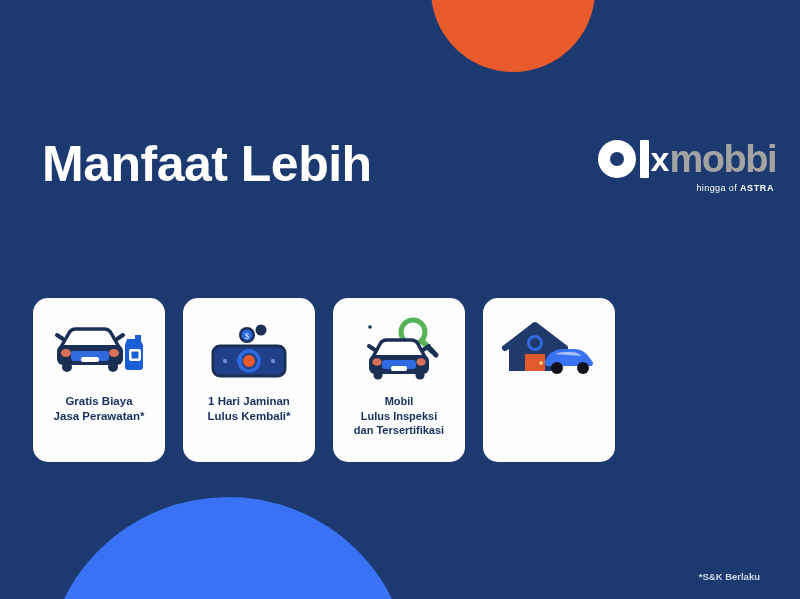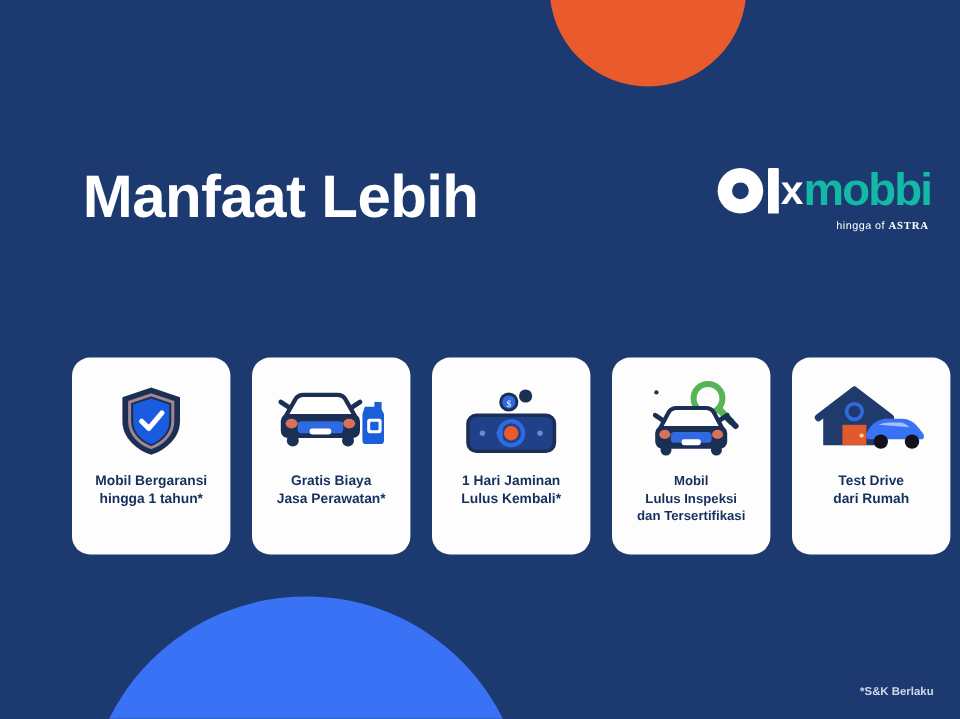--- a/index.html
+++ b/index.html
@@ -3,21 +3,21 @@
 <meta charset="utf-8">
 <style>
   * { margin:0; padding:0; box-sizing:border-box; }
   html,body { width:800px; height:599px; }
   body {
     font-family:"Liberation Sans", sans-serif;
     background:#1c3a70;
     overflow:hidden;
     position:relative;
   }
-  .stage { position:absolute; inset:0; overflow:hidden;margin-left:27px; }
+  .stage { position:absolute; inset:0; overflow:hidden; }
 
   
   .blob-orange {
     position:absolute;
     left:431px; top:-92px;
     width:164px; height:164px;
     border-radius:50%;
     background:#ea5b2c;
   }
   .blob-blue {
@@ -55,28 +55,28 @@
     background:#ffffff;
     display:flex; align-items:center; justify-content:center;
   }
   .logo-o-hole { width:14px; height:14px; border-radius:50%; background:#1c3a70; }
   .logo-bar { width:9px; height:38px; background:#ffffff; margin-left:4px; border-radius:1px; }
   .logo-x {
     color:#ffffff; font-size:34px; font-weight:bold;
     line-height:34px; margin-left:2px; letter-spacing:-1px;
   }
   .logo-word {
-    color:#14b8a6; font-size:38px; font-weight:bold;
+    color:#a3a3a3; font-size:38px; font-weight:bold;
     line-height:38px; letter-spacing:-1.5px; margin-left:1px;
   }
   .logo-sub {
     color:#ffffff; font-size:9px; letter-spacing:0.4px;
     margin-top:3px; margin-right:2px;
   }
-  .logo-sub b { letter-spacing:0.6px;font-family:Liberation Serif, serif; }
+  .logo-sub b { letter-spacing:0.6px; }
 
   
   .cards {
     position:absolute;
     left:33px; top:298px;
     display:flex;
     gap:18px;
   }
   .card {
     width:132px; height:164px;
@@ -100,21 +100,21 @@
     font-weight:bold;
     line-height:1.32;
     text-align:center;
     padding:0 4px;
   }
   .card-4 .card-label { font-size:11px; }
 
   
   .footnote {
     position:absolute;
-    right:22px; bottom:17px;
+    right:40px; bottom:17px;
     color:#cfd9ea;
     font-size:9.5px;
     font-weight:bold;
   }
 </style>
 </head>
 <body>
 
 <div class="stage">
 
@@ -134,34 +134,20 @@
       <span class="logo-x">x</span>
       <span class="logo-word">mobbi</span>
     </div>
     <div class="logo-sub">
       <span>hingga of </span><b>ASTRA</b>
     </div>
   </div>
 
   <div class="cards">
 
-    <div class="card card-1">
-      <div class="card-icon">
-        <svg width="56" height="60" viewBox="0 0 56 60">
-          <path d="M28 2 L52 10 V30 C52 44 40 54 28 58 C16 54 4 44 4 30 V10 Z" fill="#1b2f55"></path>
-          <path d="M28 8 L46 14 V30 C46 41 37 49 28 52 C19 49 10 41 10 30 V14 Z" fill="none" stroke="#a08592" stroke-width="2.5"></path>
-          <path d="M28 11 L43 16 V30 C43 39.5 35.5 46.5 28 49 C20.5 46.5 13 39.5 13 30 V16 Z" fill="#1a5ce0"></path>
-          <path d="M20 30 L26 36 L37 23" fill="none" stroke="#ffffff" stroke-width="4.2" stroke-linecap="round" stroke-linejoin="round"></path>
-        </svg>
-      </div>
-      <div class="card-label">
-        <div>Mobil Bergaransi</div>
-        <div>hingga 1 tahun*</div>
-      </div>
-    </div>
 
     <div class="card card-2">
       <div class="card-icon">
         <svg width="96" height="60" viewBox="0 0 96 60">
 
           <path d="M10 26 L18 12 Q20 8 25 8 L53 8 Q58 8 60 12 L68 26 Z" fill="#ffffff" stroke="#1b2f55" stroke-width="3.5" stroke-linejoin="round"></path>
           <rect x="6" y="24" width="66" height="20" rx="6" fill="#1b2f55"></rect>
           <rect x="20" y="30" width="38" height="10" rx="3" fill="#2f6ae0"></rect>
           <rect x="30" y="36" width="18" height="5" rx="2" fill="#ffffff"></rect>
           <ellipse cx="15" cy="32" rx="5" ry="4" fill="#d9715a"></ellipse>
@@ -242,23 +228,19 @@
           <circle cx="34" cy="22" r="6.5" fill="none" stroke="#2f6ae0" stroke-width="3"></circle>
           <rect x="24" y="33" width="20" height="17" fill="#e05a2e"></rect>
           <circle cx="40" cy="42" r="1.8" fill="#ffd6a0"></circle>
 
           <path d="M44 40 Q49 29 60 28 L74 28 Q82 28 88 36 L91 40 Q93 42 91 45 L46 45 Q43 44 44 40 Z" fill="#3a72f5"></path>
           <path d="M54 33 Q58 31 64 31 L72 31 Q76 31 80 35 Z" fill="#ffffff" opacity="0.55"></path>
           <circle cx="56" cy="47" r="6" fill="#11121c"></circle>
           <circle cx="82" cy="47" r="6" fill="#11121c"></circle>
         </svg>
       </div>
-      <div class="card-label">
-        <div>Test Drive</div>
-        <div>dari Rumah</div>
-      </div>
     </div>
 
   </div>
 
   <div class="footnote">*S&amp;K Berlaku</div>
 
 </div>
 
 </body></html>

